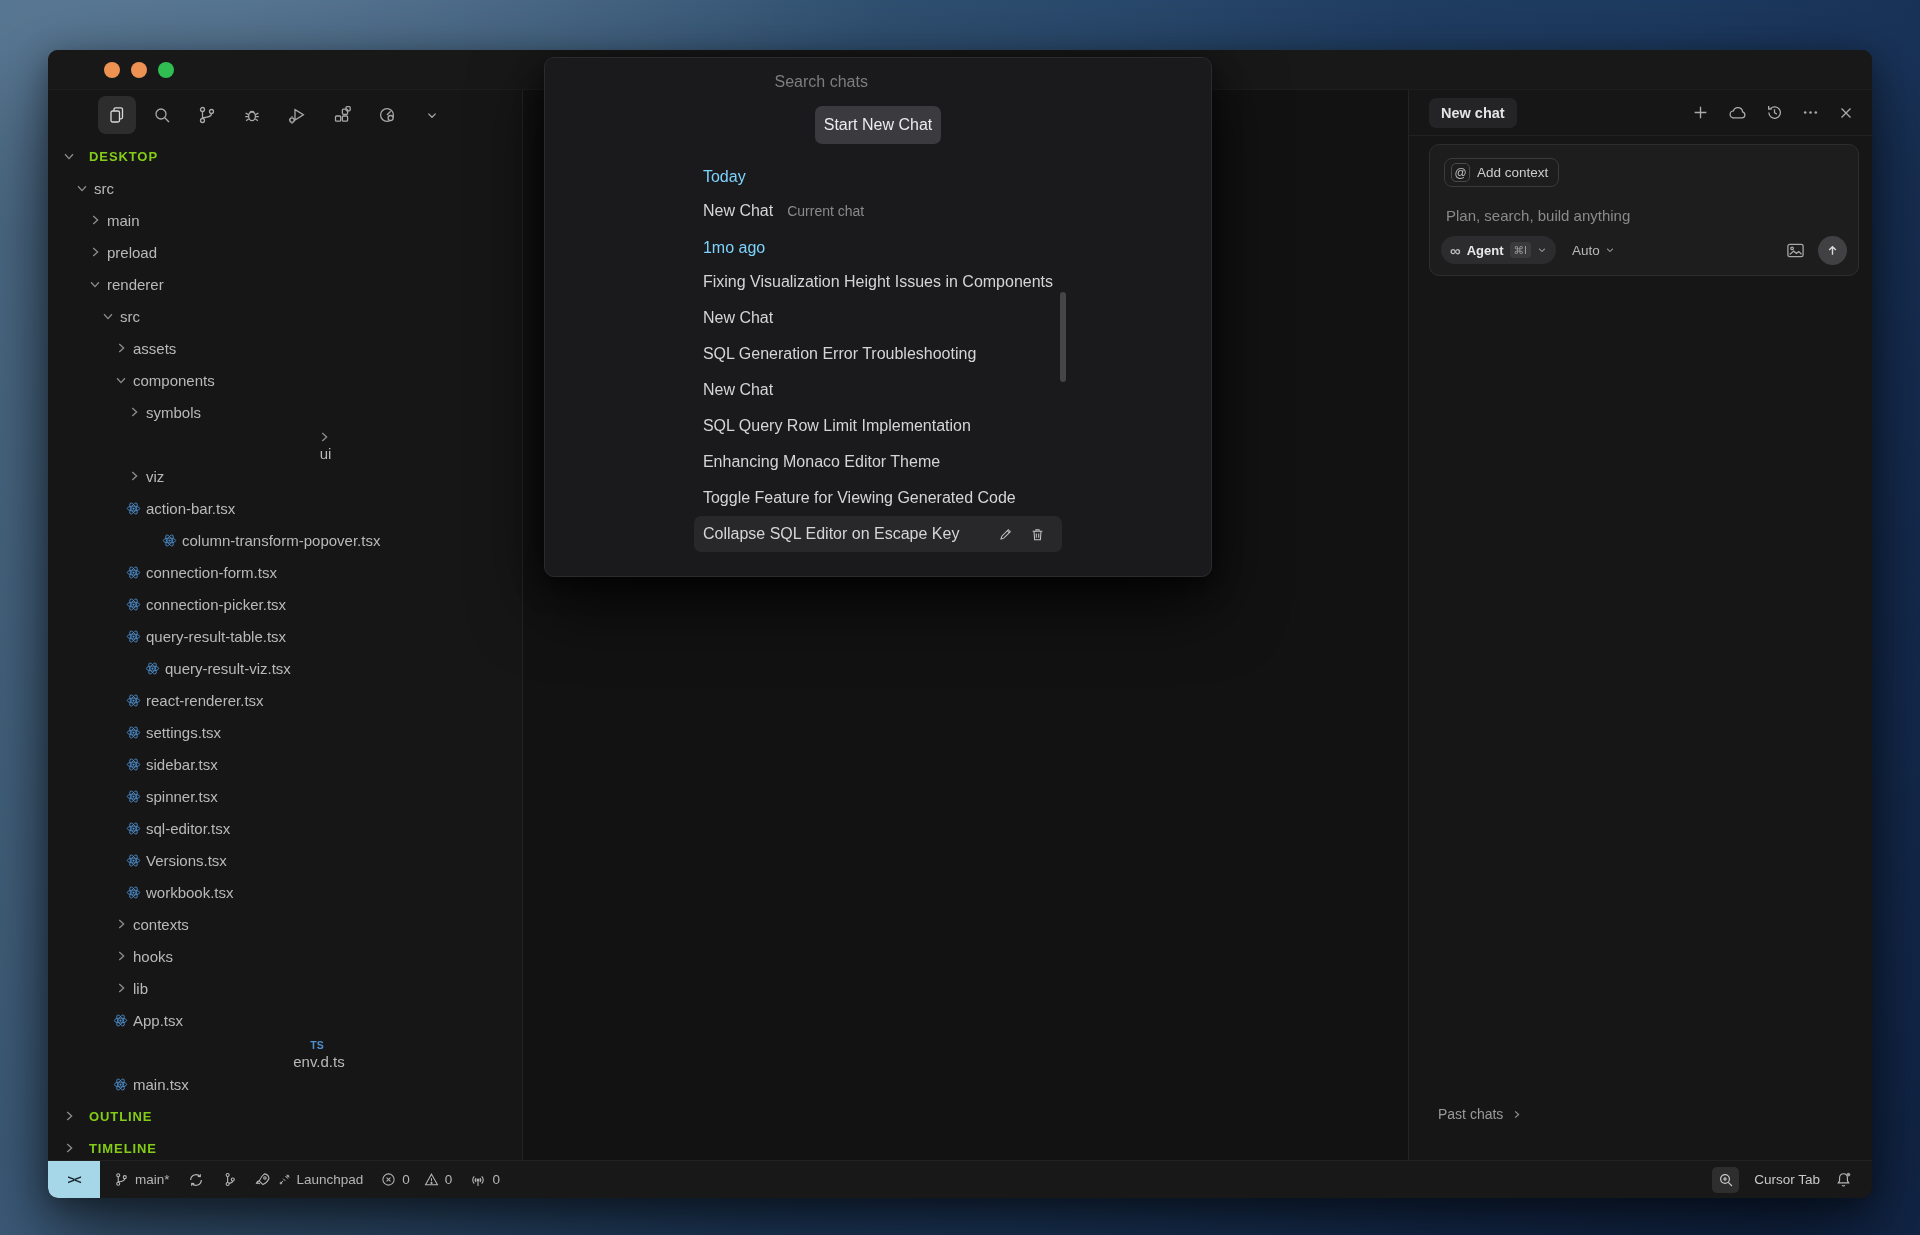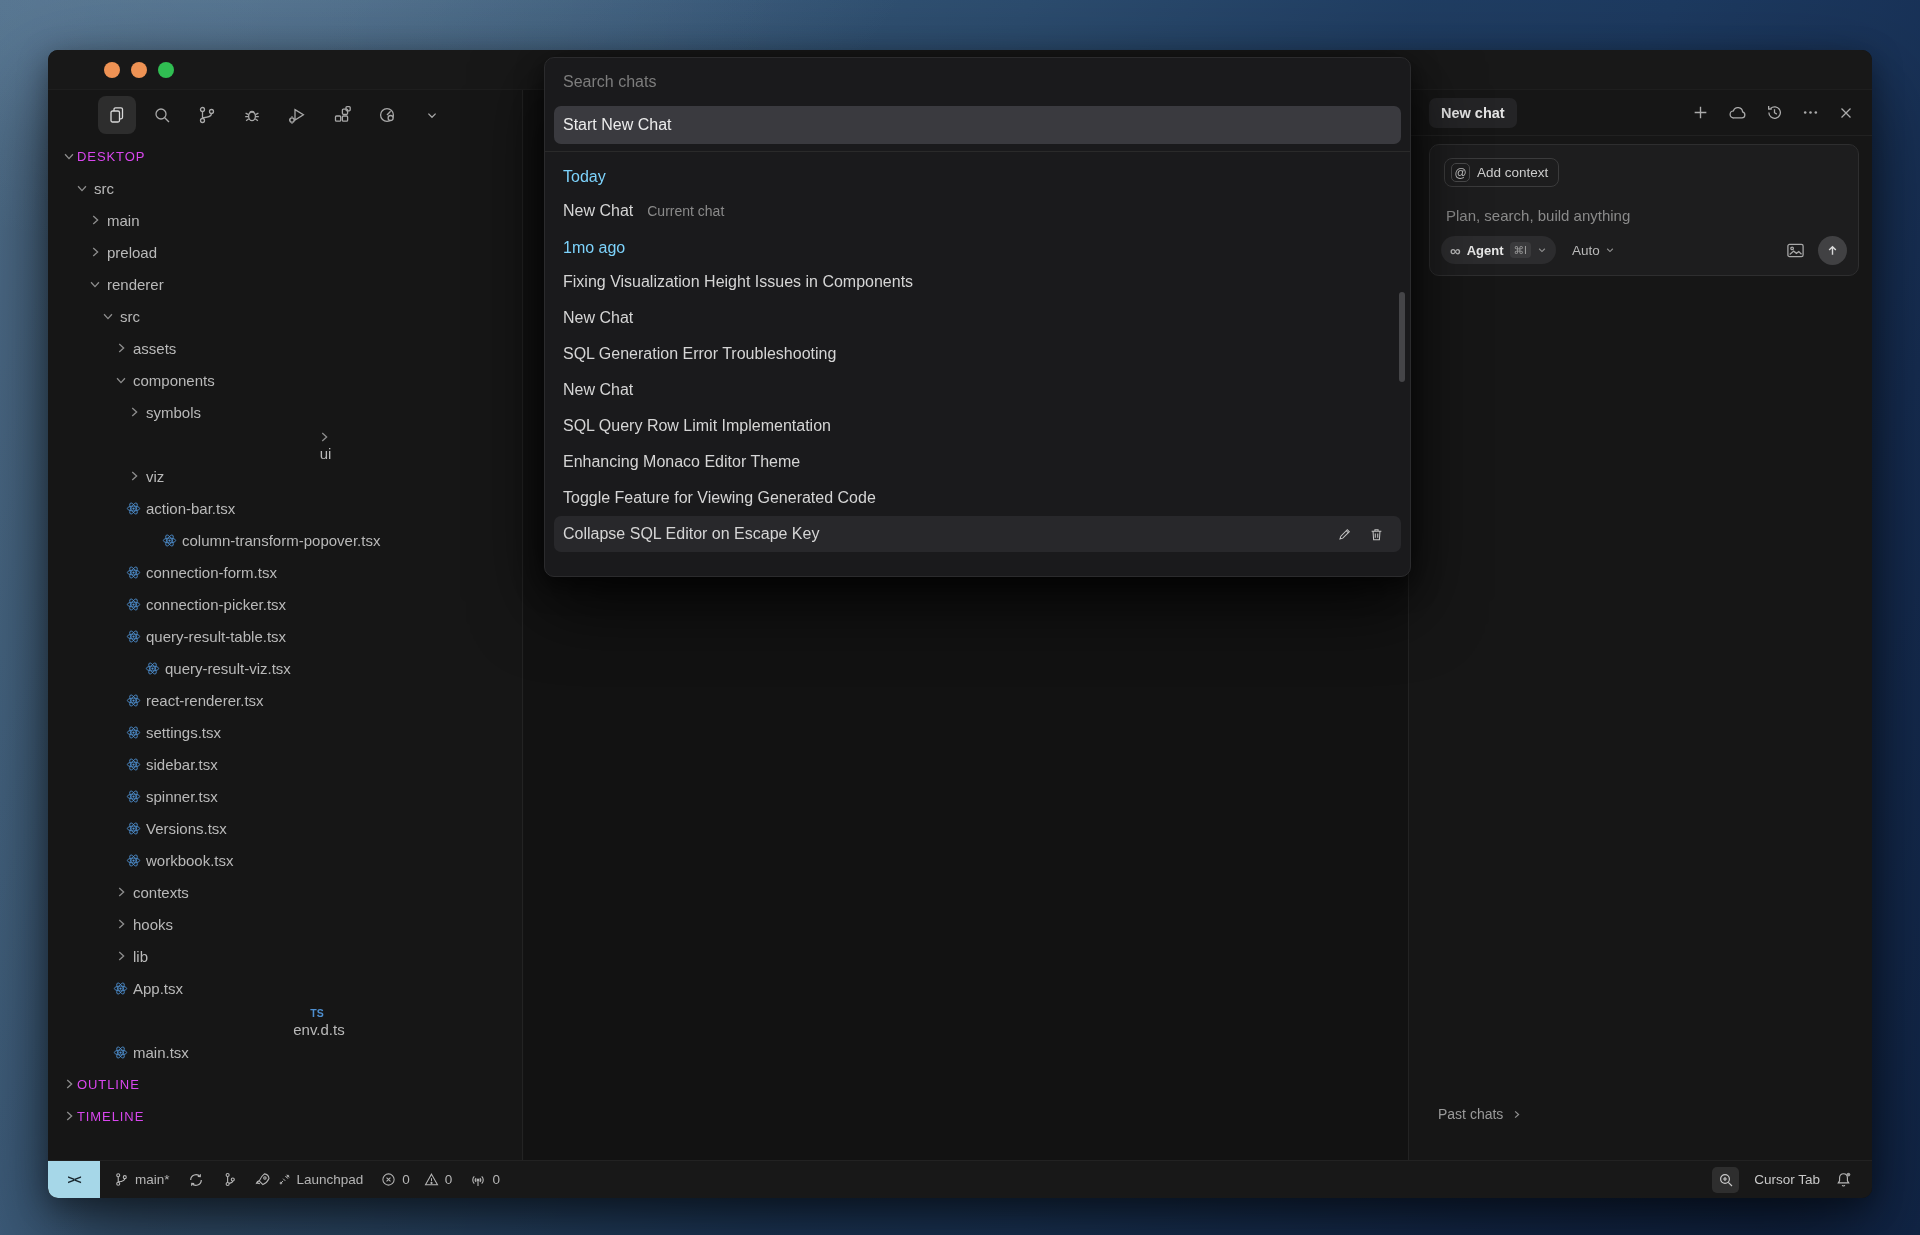--- a/index.html
+++ b/index.html
@@ -12,21 +12,21 @@
   .window{position:absolute;left:48px;top:50px;width:1824px;height:1148px;background:#131313;border-radius:10px;
     box-shadow:0 40px 90px rgba(0,0,0,.55), 0 8px 30px rgba(0,0,0,.4);overflow:hidden;}
   
   .titlebar{position:absolute;left:0;top:0;right:0;height:40px;background:#181818;border-bottom:1px solid #1e1e1e;}
   .tl{position:absolute;top:12px;width:16px;height:16px;border-radius:50%;}
   
   .sidebar{position:absolute;left:0;top:40px;width:475px;bottom:38px;background:#161616;border-right:1px solid #232323;overflow:hidden;}
   .activity{height:50px;display:flex;align-items:center;padding-left:50px;gap:7px;}
   .act{width:38px;height:38px;border-radius:8px;display:flex;align-items:center;justify-content:center;color:#a8a8a8;}
   .act.active{background:#2d2d2d;color:#d9d9d9;}
-  .sect{height:32px;display:flex;align-items:center;padding-left:12px;color:#d946ef;font-size:13px;font-weight:400;letter-spacing:.07em;}
+  .sect{height:32px;display:flex;align-items:center;padding-left:12px;color:#84cc16;font-size:13px;font-weight:700;letter-spacing:.07em;gap:12px;}
   .sect .chev, .trow .chev{width:17px;height:16px;display:inline-flex;align-items:center;justify-content:center;color:#8d8d8d;flex:0 0 17px;}
   .sect .chev svg{transform:rotate(90deg);}
   .sect.closed .chev svg{transform:none;}
   .tree{font-size:15px;color:#b9b9b9;}
   .trow{height:32px;display:flex;align-items:center;}
   .trow .ficon{width:17px;height:16px;display:none;align-items:center;justify-content:center;flex:0 0 17px;}
   .trow[data-kind="open"] .chev svg{transform:rotate(90deg);}
   .trow[data-kind="react"] .ficon.react{display:inline-flex;}
   .trow[data-kind="ts"] .ficon.tsic{display:inline-flex;font-size:10.5px;font-weight:700;color:#4e8fd0;}
   .tlabel{margin-left:4px;white-space:nowrap;}
@@ -53,22 +53,22 @@
   .pastchats{position:absolute;left:29px;bottom:38px;display:flex;align-items:center;gap:8px;color:#9a9a9a;font-size:14px;}
   
   .statusbar{position:absolute;left:0;right:0;bottom:0;height:38px;background:#181818;border-top:1px solid #222;display:flex;align-items:center;color:#b5b5b5;font-size:13.5px;}
   .remote{width:52px;height:38px;background:#a6d7e8;border-radius:0 0 0 10px;display:flex;align-items:center;justify-content:center;color:#17242b;font-weight:700;font-size:13px;letter-spacing:-1px;}
   .sgroup{display:flex;align-items:center;gap:6px;}
   .sleft{display:flex;align-items:center;gap:18px;margin-left:14px;}
   .sright{margin-left:auto;display:flex;align-items:center;gap:15px;margin-right:20px;}
   .zoombox{width:27px;height:26px;background:#2e2e2e;border-radius:5px;display:flex;align-items:center;justify-content:center;color:#c9c9c9;}
   .icon{display:inline-flex;align-items:center;justify-content:center;}
   
-  .modal{position:absolute;left:496px;top:7px;width:867px;height:520px;background:#1a1a1c;border:1px solid #2b2b2d;border-radius:10px;
-    box-shadow:0 26px 70px rgba(0,0,0,.72), 0 8px 26px rgba(0,0,0,.55);overflow:hidden;display:flex;flex-direction:column;}
+  .modal{position:absolute;left:496px;top:7px;width:668px;height:520px;background:#1a1a1c;border:1px solid #2b2b2d;border-radius:10px;
+    box-shadow:0 26px 70px rgba(0,0,0,.72), 0 8px 26px rgba(0,0,0,.55);overflow:hidden;display:flex;flex-direction:column;align-items:center;}
   .msearch{height:47px;display:flex;align-items:center;padding:0 16px;flex:0 0 auto;}
   .msearch input{width:100%;background:transparent;border:none;outline:none;color:#dddddd;font-size:16px;}
   .msearch input::placeholder{color:#7d7d7d;}
   .startrow{margin:1px 9px 7px;height:38px;background:#3a3a3f;border-radius:7px;display:flex;align-items:center;padding:0 9px;color:#ececec;font-size:16px;flex:0 0 auto;}
   .msep{height:1px;background:#2a2a2a;flex:0 0 auto;}
   .mlist{position:relative;flex:1;overflow:hidden;padding-top:6px;}
   .crow{display:flex;align-items:center;}
   .crow[data-kind="item"]{height:36px;padding:0 18px;color:#d5d5d5;font-size:16px;}
   .crow[data-kind="header"]{height:32px;padding:0 18px;color:#7dd3fc;font-size:16px;margin-top:3px;}
   .crow[data-state="hover"]{background:#28282b;border-radius:7px;margin:0 9px;padding:0 9px 0 9px;}
@@ -404,20 +404,35 @@
               <svg width="15" height="15" viewBox="0 0 16 16">
                 <g fill="none" stroke="#4E8FD0" stroke-width="0.9">
                   <ellipse cx="8" cy="8" rx="6.6" ry="2.6"></ellipse>
                   <ellipse cx="8" cy="8" rx="6.6" ry="2.6" transform="rotate(60 8 8)"></ellipse>
                   <ellipse cx="8" cy="8" rx="6.6" ry="2.6" transform="rotate(120 8 8)"></ellipse>
                 </g>
                 <circle cx="8" cy="8" r="1.2" fill="#4E8FD0"></circle>
               </svg>
             </span>
 
+            <span class="tlabel">sql-editor.tsx</span>
+          </div>
+          <div class="trow" data-kind="react" style="padding-left: 77px;">
+
+            <span class="ficon react">
+              <svg width="15" height="15" viewBox="0 0 16 16">
+                <g fill="none" stroke="#4E8FD0" stroke-width="0.9">
+                  <ellipse cx="8" cy="8" rx="6.6" ry="2.6"></ellipse>
+                  <ellipse cx="8" cy="8" rx="6.6" ry="2.6" transform="rotate(60 8 8)"></ellipse>
+                  <ellipse cx="8" cy="8" rx="6.6" ry="2.6" transform="rotate(120 8 8)"></ellipse>
+                </g>
+                <circle cx="8" cy="8" r="1.2" fill="#4E8FD0"></circle>
+              </svg>
+            </span>
+
             <span class="tlabel">Versions.tsx</span>
           </div>
           <div class="trow" data-kind="react" style="padding-left: 77px;">
 
             <span class="ficon react">
               <svg width="15" height="15" viewBox="0 0 16 16">
                 <g fill="none" stroke="#4E8FD0" stroke-width="0.9">
                   <ellipse cx="8" cy="8" rx="6.6" ry="2.6"></ellipse>
                   <ellipse cx="8" cy="8" rx="6.6" ry="2.6" transform="rotate(60 8 8)"></ellipse>
                   <ellipse cx="8" cy="8" rx="6.6" ry="2.6" transform="rotate(120 8 8)"></ellipse>

